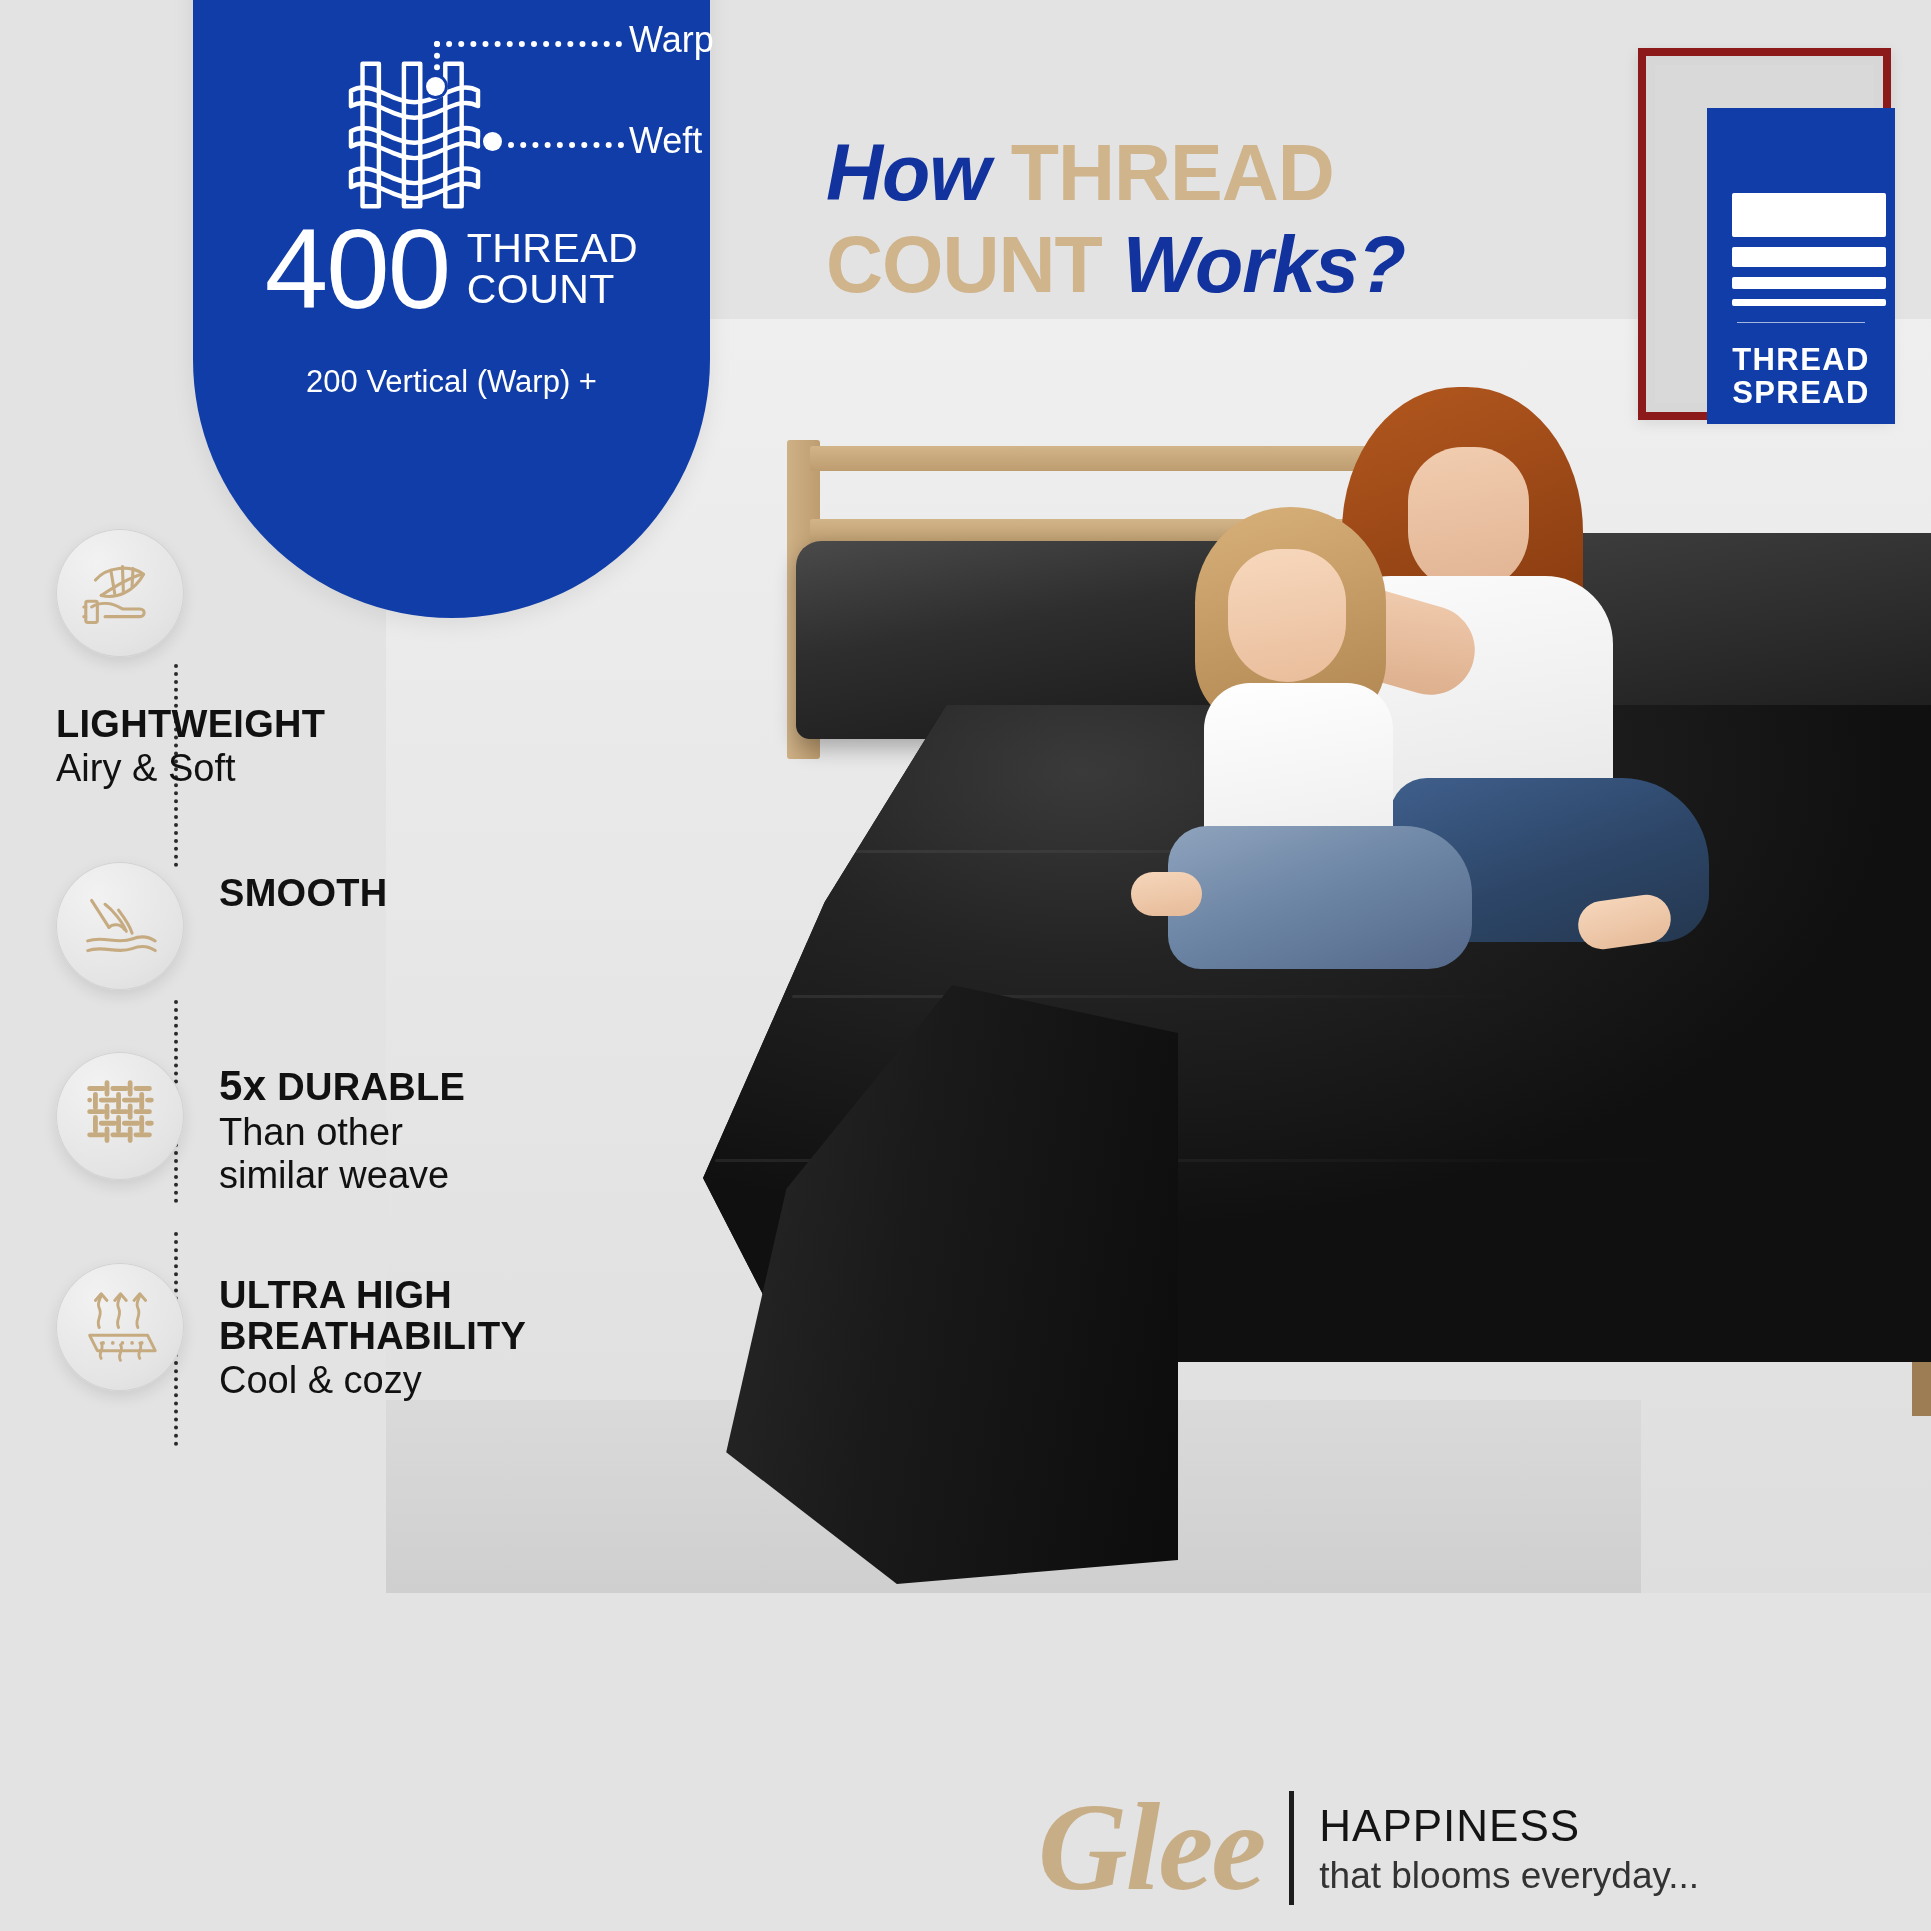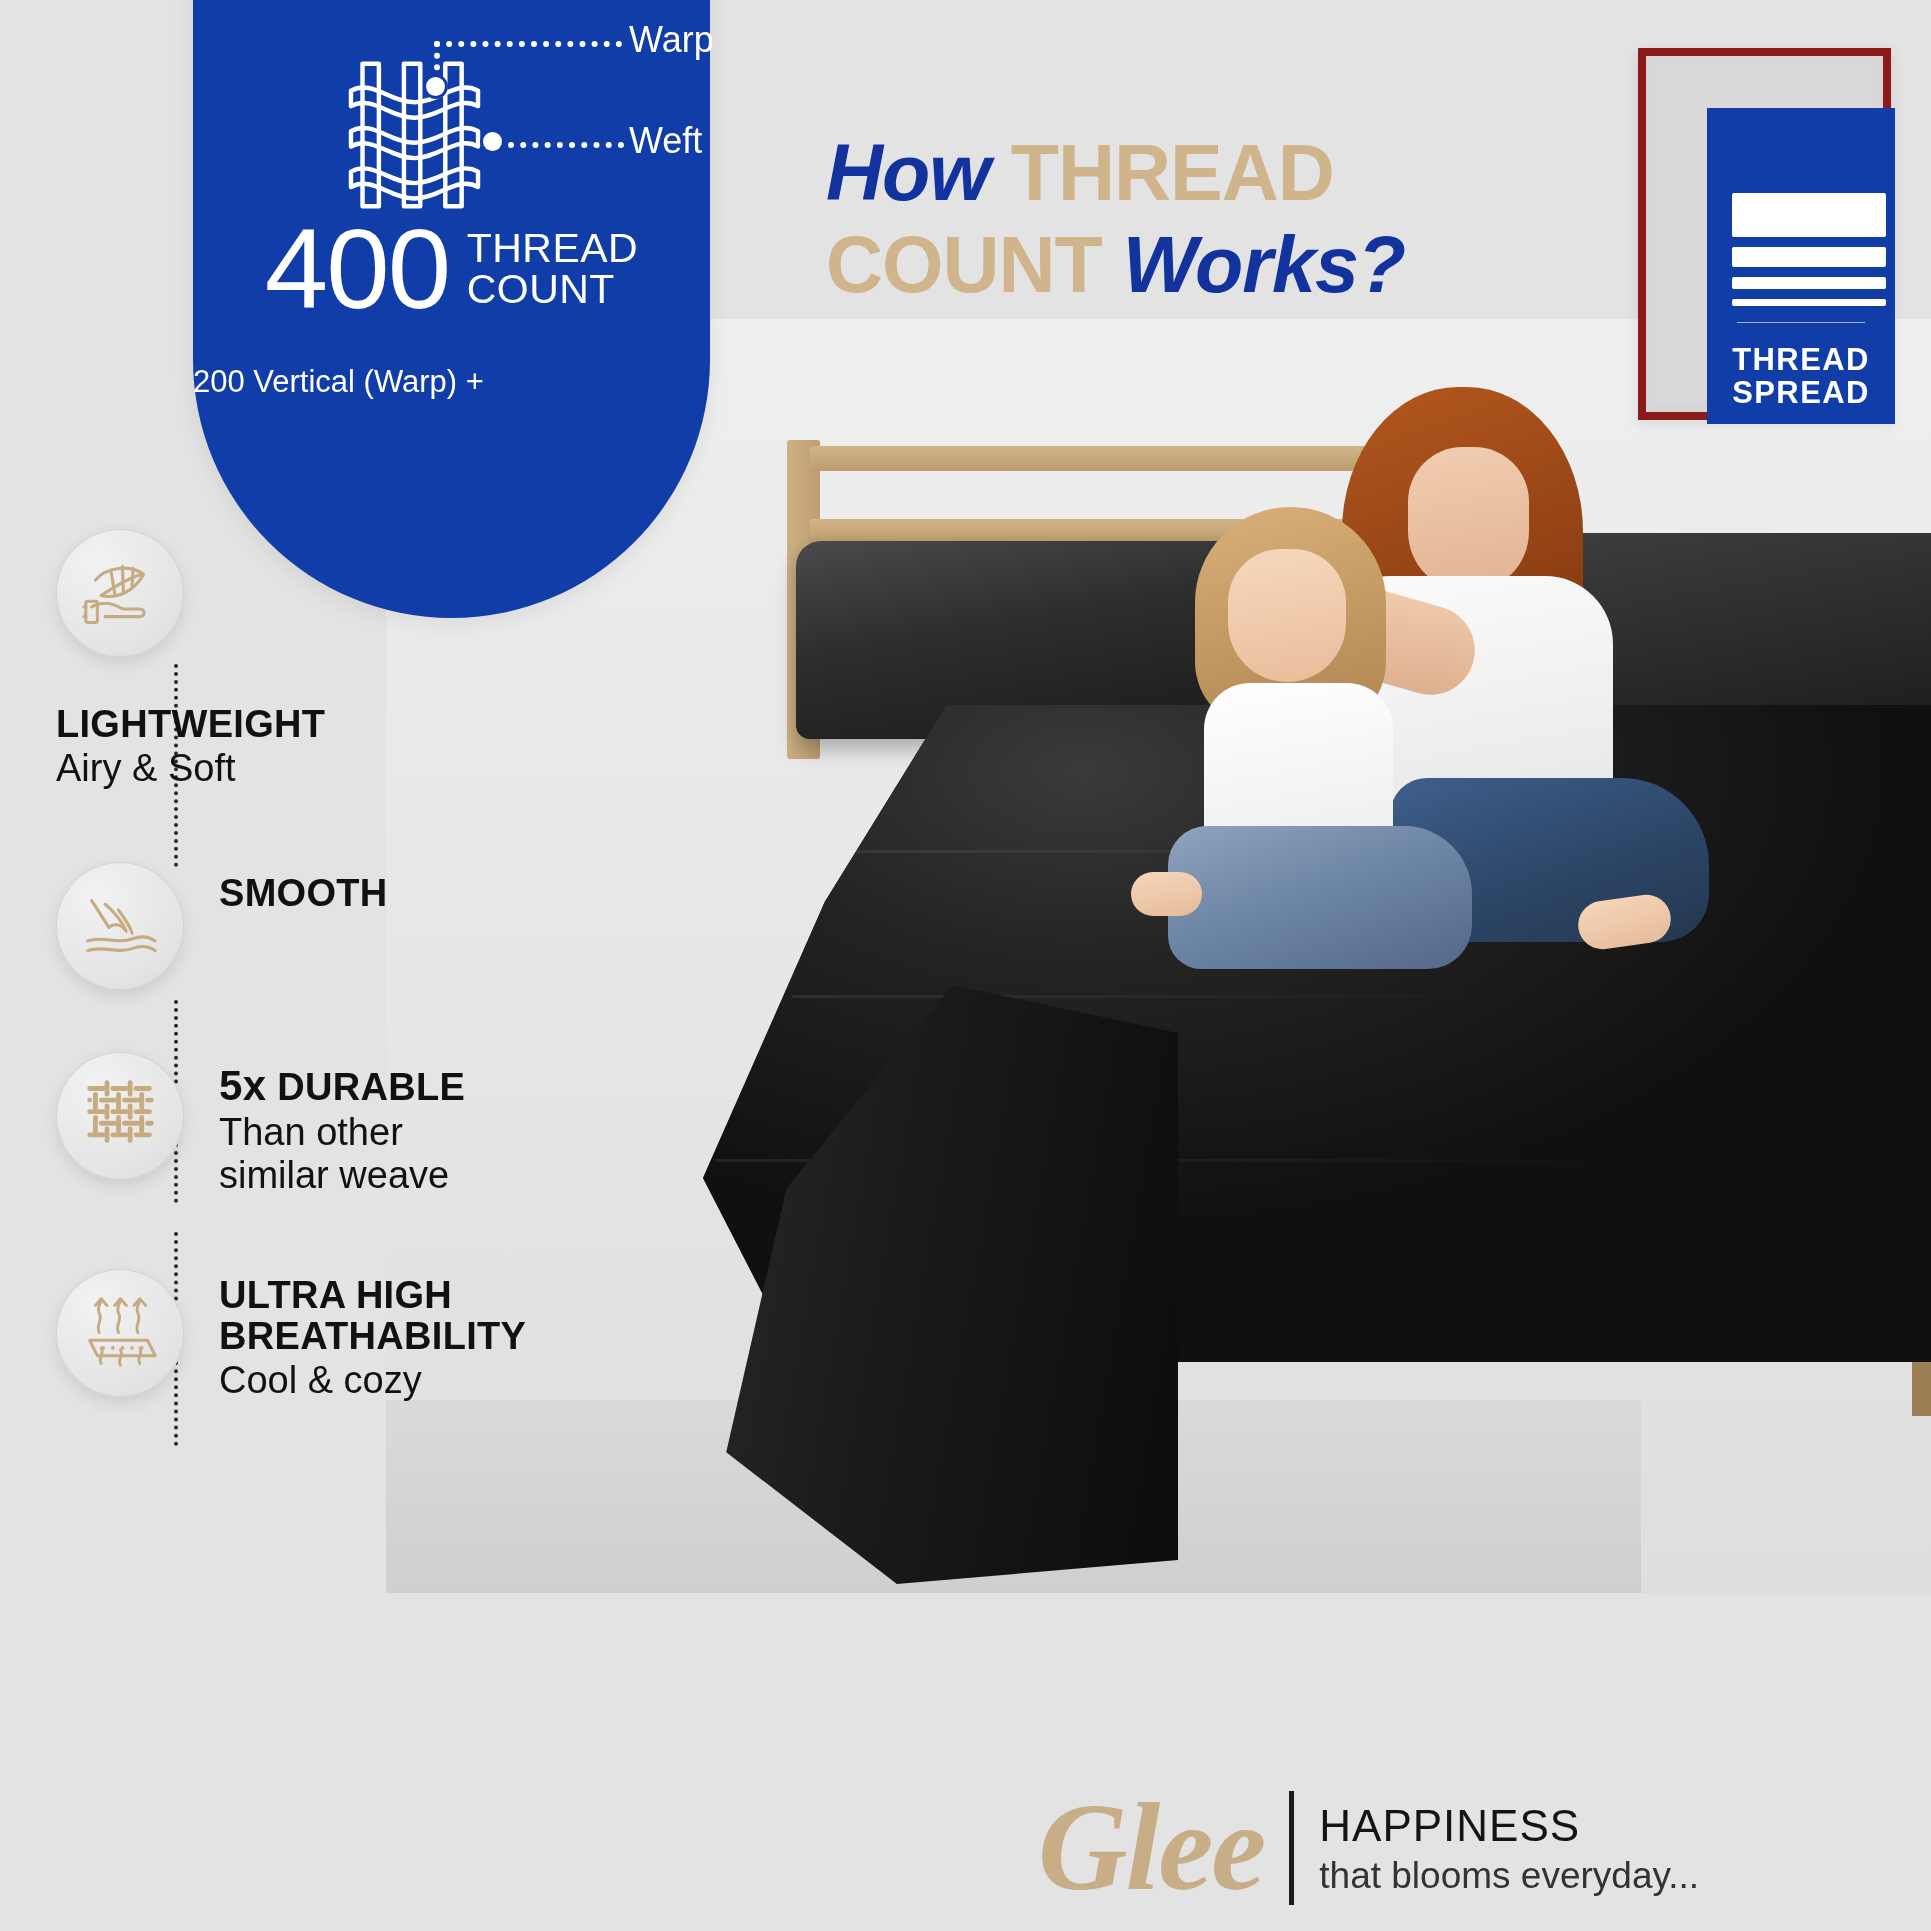--- a/index.html
+++ b/index.html
@@ -36,21 +36,21 @@
   }
 
   .count-row{
     position:absolute;left:0;right:0;top:217px;
     display:flex;align-items:center;justify-content:center;gap:17.4px;
   }
   .count-num{color:#fff;font-size:114px;line-height:.92;font-weight:300;letter-spacing:-1.9px;}
   .count-lbl{color:#fff;font-size:41px;line-height:1.02;font-weight:400;letter-spacing:0.5px;}
 
   .count-sub{
-    position:absolute;left:0;right:0;top:362px;text-align:left;
+    position:absolute;left:0;right:0;top:362px;text-align:center;
     color:#fff;font-size:31px;line-height:1.32;font-weight:400;
   }
 
   
   .headline{
     position:absolute;left:826px;top:127px;width:714px;
     font-size:79px;line-height:1.16;font-weight:700;letter-spacing:-1px;
   }
   .hl-blue{color:#12339e;font-style:italic;}
   .hl-tan{color:#cfb48c;}
@@ -381,21 +381,21 @@
       </div>
       <div class="feat-txt">
         <div class="feat-title">
           <span class="xmark">5x</span>
           <span>DURABLE</span>
         </div>
         <div class="feat-sub" style="max-width:290px">Than other similar weave</div>
       </div>
     </div>
 
-    <div class="feat" style="margin-top:66px;align-items:center;">
+    <div class="feat" style="margin-top:66px;">
       <div class="circle">
         <svg width="85" height="85" viewBox="0 0 88 88">
           <g fill="none" stroke="#c6ab81" stroke-width="3" stroke-linecap="round" stroke-linejoin="round">
             <path d="M22 44 C18 36 26 32 22 24 C19 18 24 14 24 10"></path>
             <path d="M18 16 l6 -7 l6 7"></path>
             <path d="M42 44 C38 36 46 32 42 24 C39 18 44 14 44 10"></path>
             <path d="M38 16 l6 -7 l6 7"></path>
             <path d="M62 44 C58 36 66 32 62 24 C59 18 64 14 64 10"></path>
             <path d="M58 16 l6 -7 l6 7"></path>
             <path d="M12 52 H72 L80 68 H20 Z"></path>

